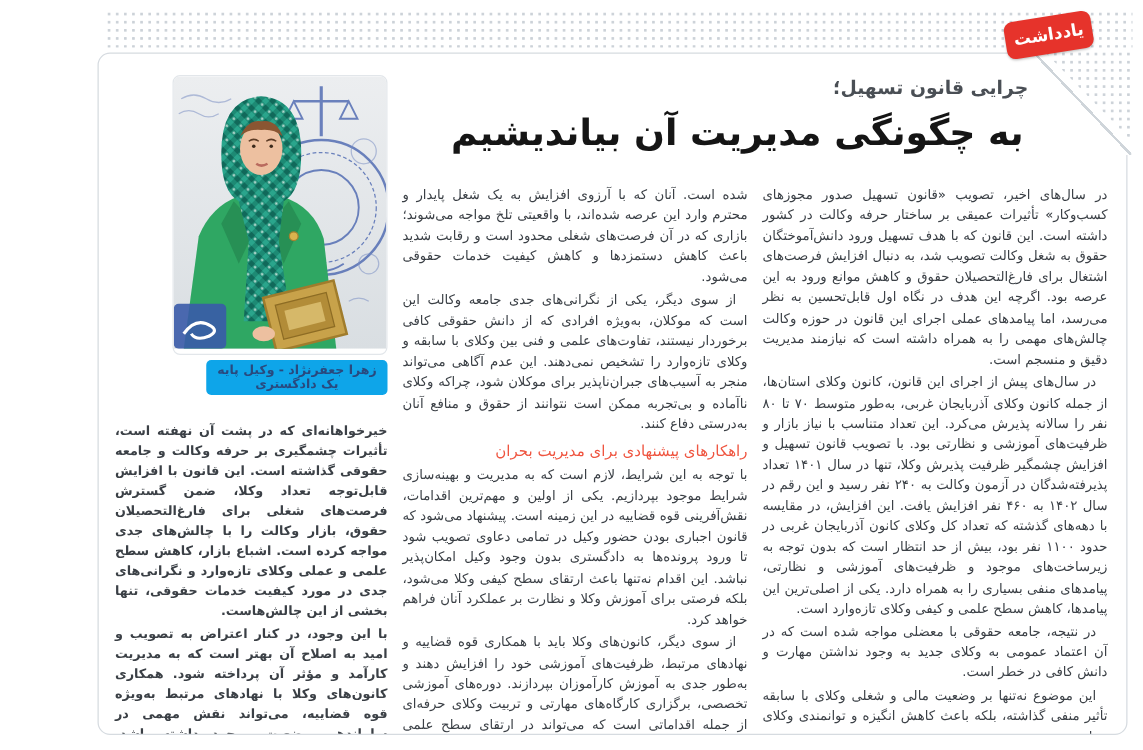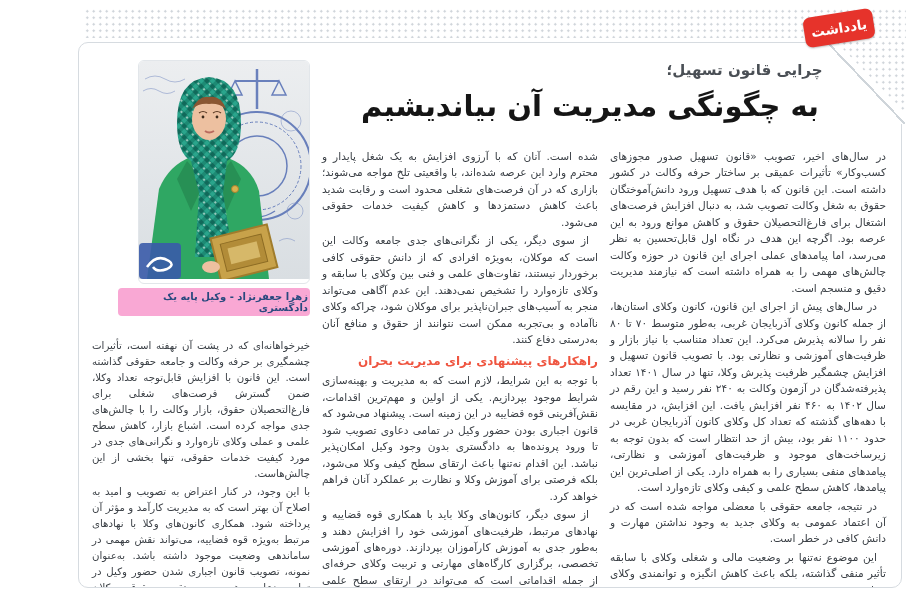--- a/index.html
+++ b/index.html
@@ -55,37 +55,37 @@
     font-size:29px; line-height:36px; font-weight:bold; color:#151515;
   }
   .cols { display:flex; gap:12px; }
   .col { width:276px; flex:none; }
   .col p {
     font-size:10.6px; line-height:16.45px; color:#3b4046;
     text-align:justify; margin-bottom:2px;
   }
   .col p.indent { text-indent:9px; }
   .subhead {
-    color:#ef5540; font-size:12px; font-weight:bold;
+    color:#ef5540; font-size:12px; font-weight:normal;
     margin:7px 0 4px 0; text-align:right;
   }
   
   .photo-wrap {
     width:172px; margin-top:5px; margin-left:auto; 
     border-radius:6px; overflow:hidden; border:1px solid #e2e6ea;
   }
   .caption {
-    width:192px; margin:4px 0 0 auto; background:#f9a8d4; border-radius:4px;
-    font-size:10px; font-weight:bold; color:#29497e;
+    width:145px; margin:4px 0 0 auto; background:#0ea5e9; border-radius:4px;
+    text-align:center; font-size:10px; font-weight:bold; color:#29497e;
     padding:3px 2px;
   }
   .side-text { margin-top:22px; }
   .side-text p {
     font-size:10.2px; line-height:16px; color:#3b4046;
-    text-align:justify; margin-bottom:2px;
+    text-align:justify; margin-bottom:2px;font-weight:bold;
   }
 </style>
 </head>
 <body>
 
 <div class="page">
 
   <div class="dots dots-band"></div>
 
   <div class="card">

